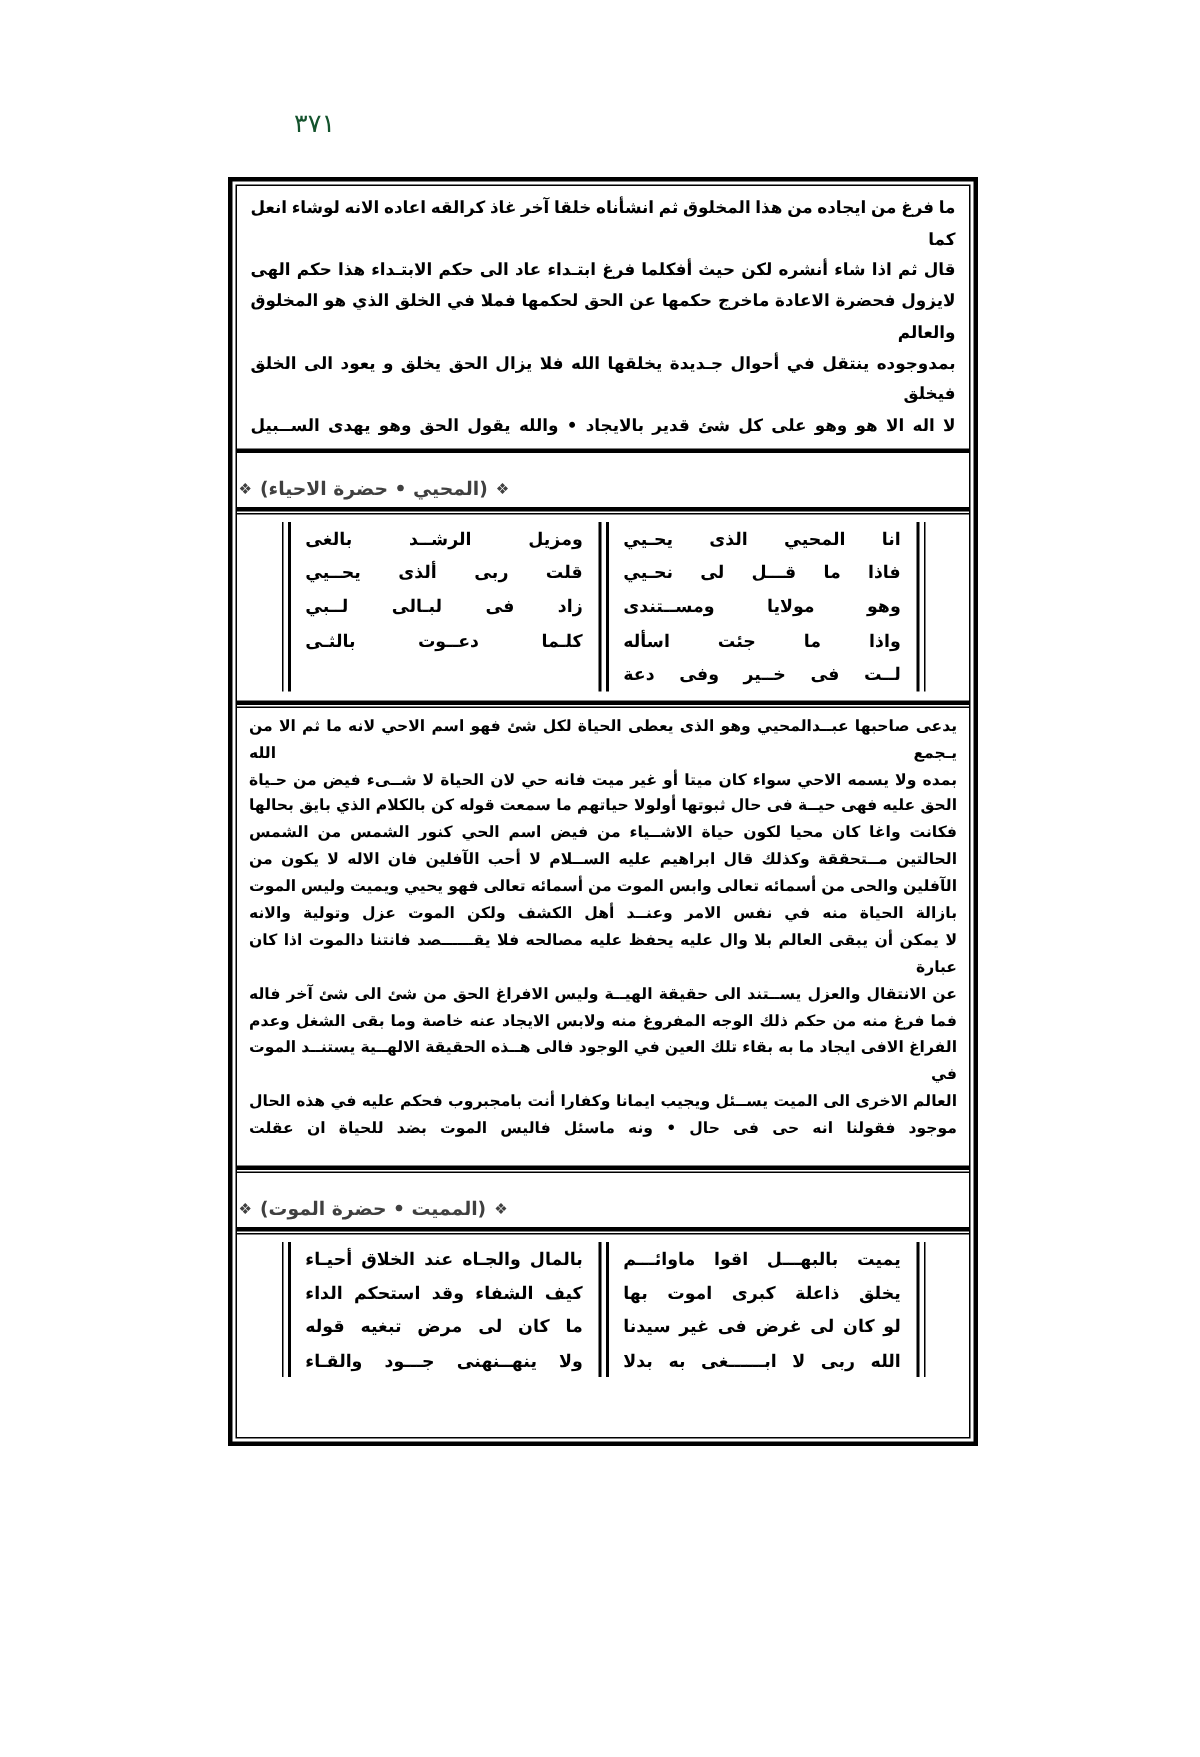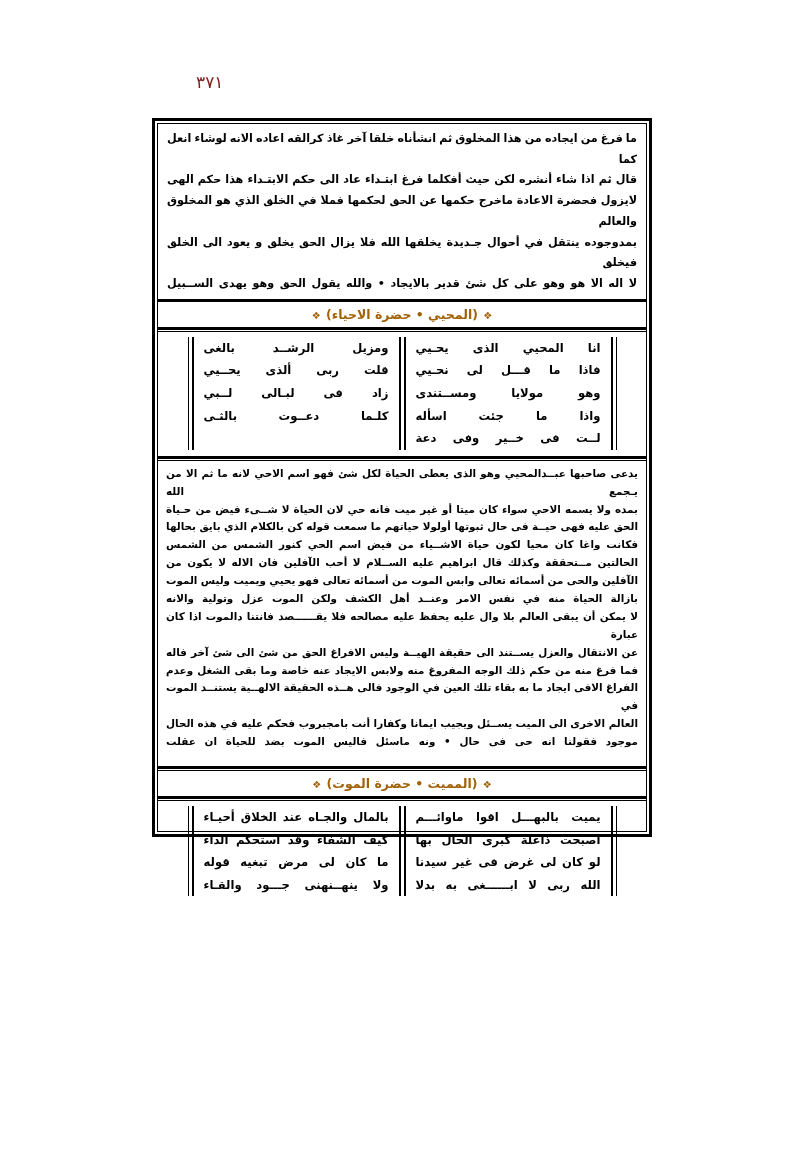--- a/index.html
+++ b/index.html
@@ -18,31 +18,31 @@
   }
 
   
   #folio {
     position: absolute;
     left: 196px;
     top: 72px;
     font-family: Liberation Sans, sans-serif;
     font-size: 17px;
     letter-spacing: 1px;
-    color: #7f1d1d;
+    color: #14532d;
     direction: rtl;
   }
 
   
   #frame {
     position: absolute;
     left: 152px;
     top: 118px;
     width: 500px;
-    height: 719px;
+    height: 846px;
     border: 3px solid #000;
     background: #fff;
     box-sizing: border-box;
     padding: 2px;
   }
   #frame-inner {
     border: 1px solid #000;
     width: 100%;
     height: 100%;
     box-sizing: border-box;
@@ -85,28 +85,28 @@
     border-top: 1px solid #000;
     margin: 1px 0 0 0;
   }
   .rule-pair {
     flex: 0 0 auto;
   }
 
   
   .heading-band {
     flex: 0 0 auto;
-    text-align: center;
+    text-align: left;
     direction: rtl;
     font-family: "DejaVu Sans", sans-serif;
     font-size: 12.5px;
     font-weight: 700;
-    padding: 5px 0 5px 0;
+    padding: 16px 0 5px 0;
     letter-spacing: 0px;
-    color: #a16207;
+    color: #404040;
   }
   .heading-band .dot {
     font-size: 10px;
     vertical-align: middle;
     padding: 0 1px;
   }
 
   
   .verse-table {
     flex: 0 0 auto;
@@ -254,21 +254,21 @@
       <div class="rule-thin"></div>
     </div>
 
     <div class="verse-table">
       <div class="vrule thin"></div>
       <div class="vgap"></div>
       <div class="vrule"></div>
 
       <div class="verse-col">
         <span class="line">يميت بالبهـــل اقوا ماوائـــم</span>
-        <span class="line">اصبحت ذاعلة كبرى الحال بها</span>
+        <span class="line">يخلق ذاعلة كبرى اموت بها</span>
         <span class="line">لو كان لى غرض فى غير سيدنا</span>
         <span class="line">الله ربى لا ابــــــغى به بدلا</span>
       </div>
 
       <div class="vrule"></div>
       <div class="vgap"></div>
       <div class="vrule"></div>
 
       <div class="verse-col">
         <span class="line">بالمال والجـاه عند الخلاق أحيـاء</span>

